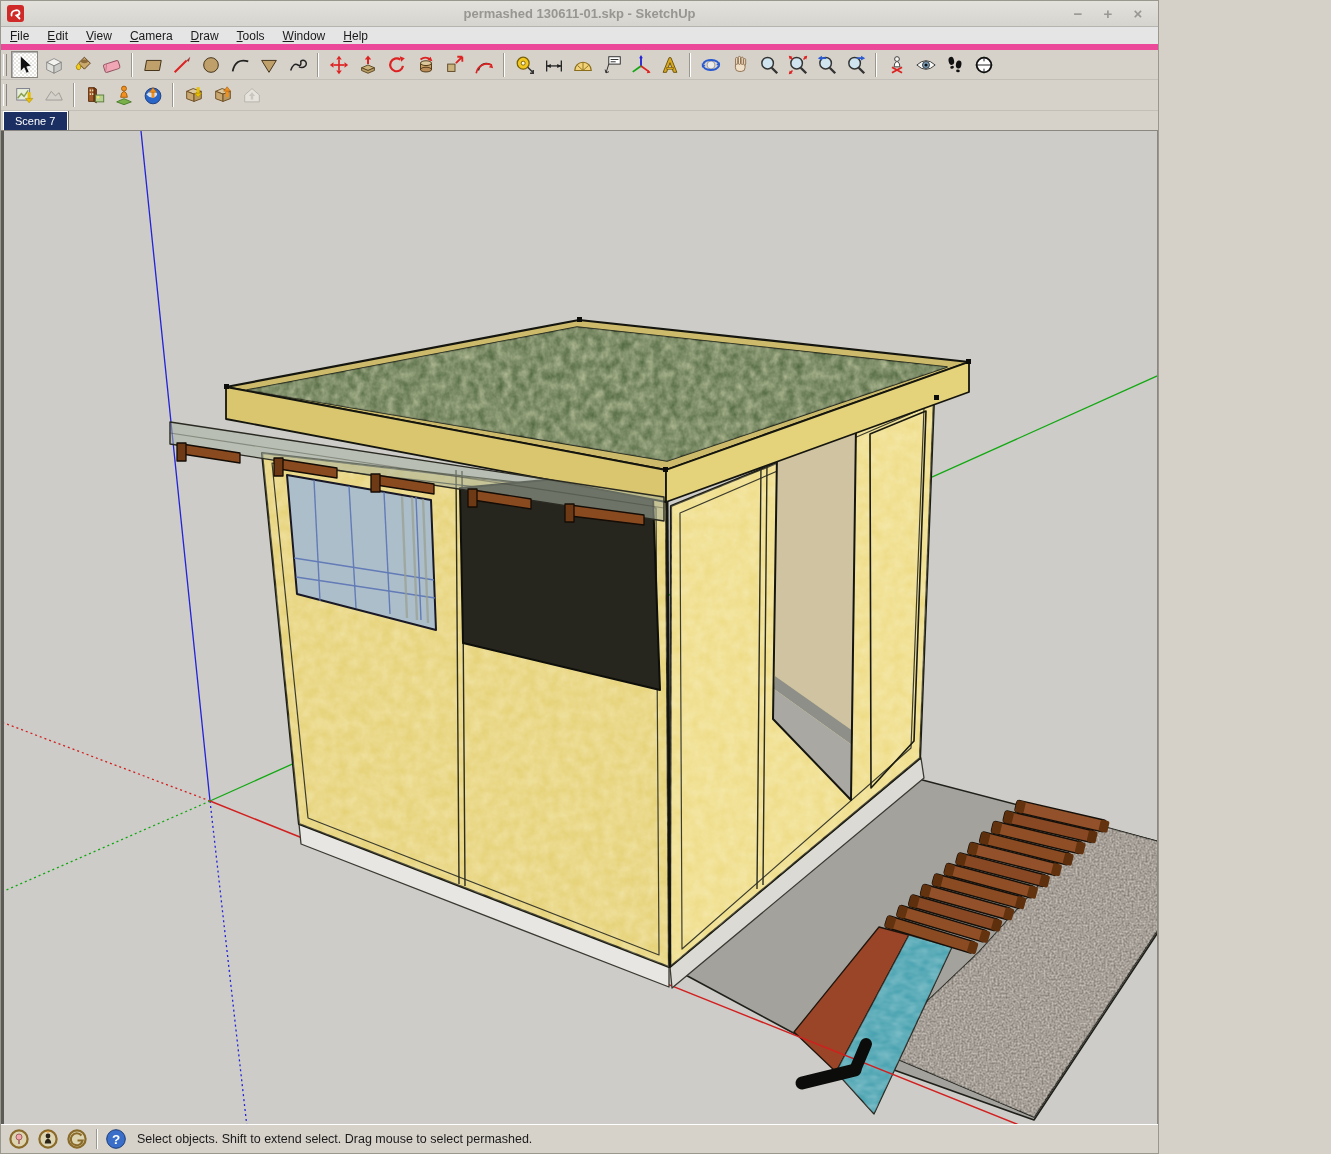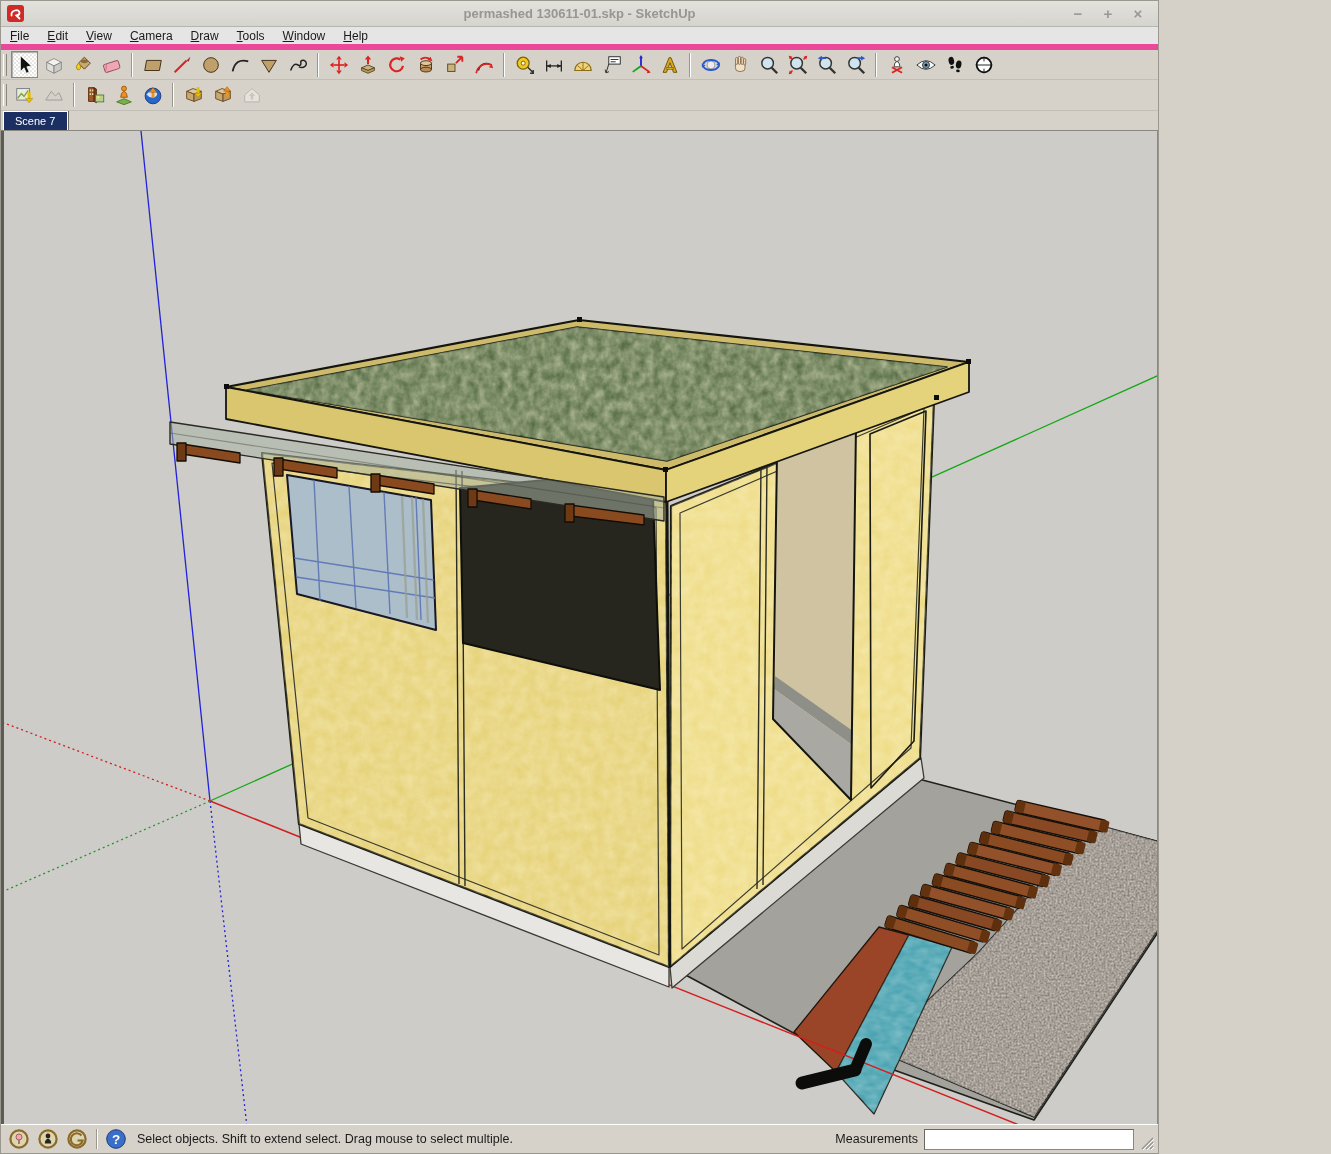--- a/index.html
+++ b/index.html
@@ -644,33 +644,15 @@
           </svg>
         </span>
       </span>
     <span class="ssep"></span>
     <span class="sicon" id="help-icon">
         <svg viewBox="0 0 22 22" width="22" height="22">
           <circle cx="11" cy="11" r="9.3" fill="#3a6ec8" stroke="#1a3a78"></circle>
           <text x="11" y="15.8" text-anchor="middle" font-size="13.5" font-weight="bold" fill="#fff" font-family="Liberation Sans, sans-serif">?</text>
         </svg>
       </span>
-    <span class="hint">Select objects. Shift to extend select. Drag mouse to select multiple.</span>
-    <span class="meas-wrap">
-      <span class="meas-label">Measurements</span>
-      <input class="meas-input" value="" style="">
-      <span class="gripcorner">
-        <svg width="16" height="16">
-            <g stroke="#9a978f" stroke-width="1.5">
-              <line x1="15" y1="4" x2="4" y2="15"></line>
-              <line x1="15" y1="8" x2="8" y2="15"></line>
-              <line x1="15" y1="12" x2="12" y2="15"></line>
-            </g>
-            <g stroke="#fff" stroke-width="1">
-              <line x1="16" y1="5" x2="5" y2="16"></line>
-              <line x1="16" y1="9" x2="9" y2="16"></line>
-              <line x1="16" y1="13" x2="13" y2="16"></line>
-            </g>
-          </svg>
-      </span>
-    </span>
+    <span class="hint">Select objects. Shift to extend select. Drag mouse to select permashed.</span>
   </div>
 </div>
 
 </body></html>

